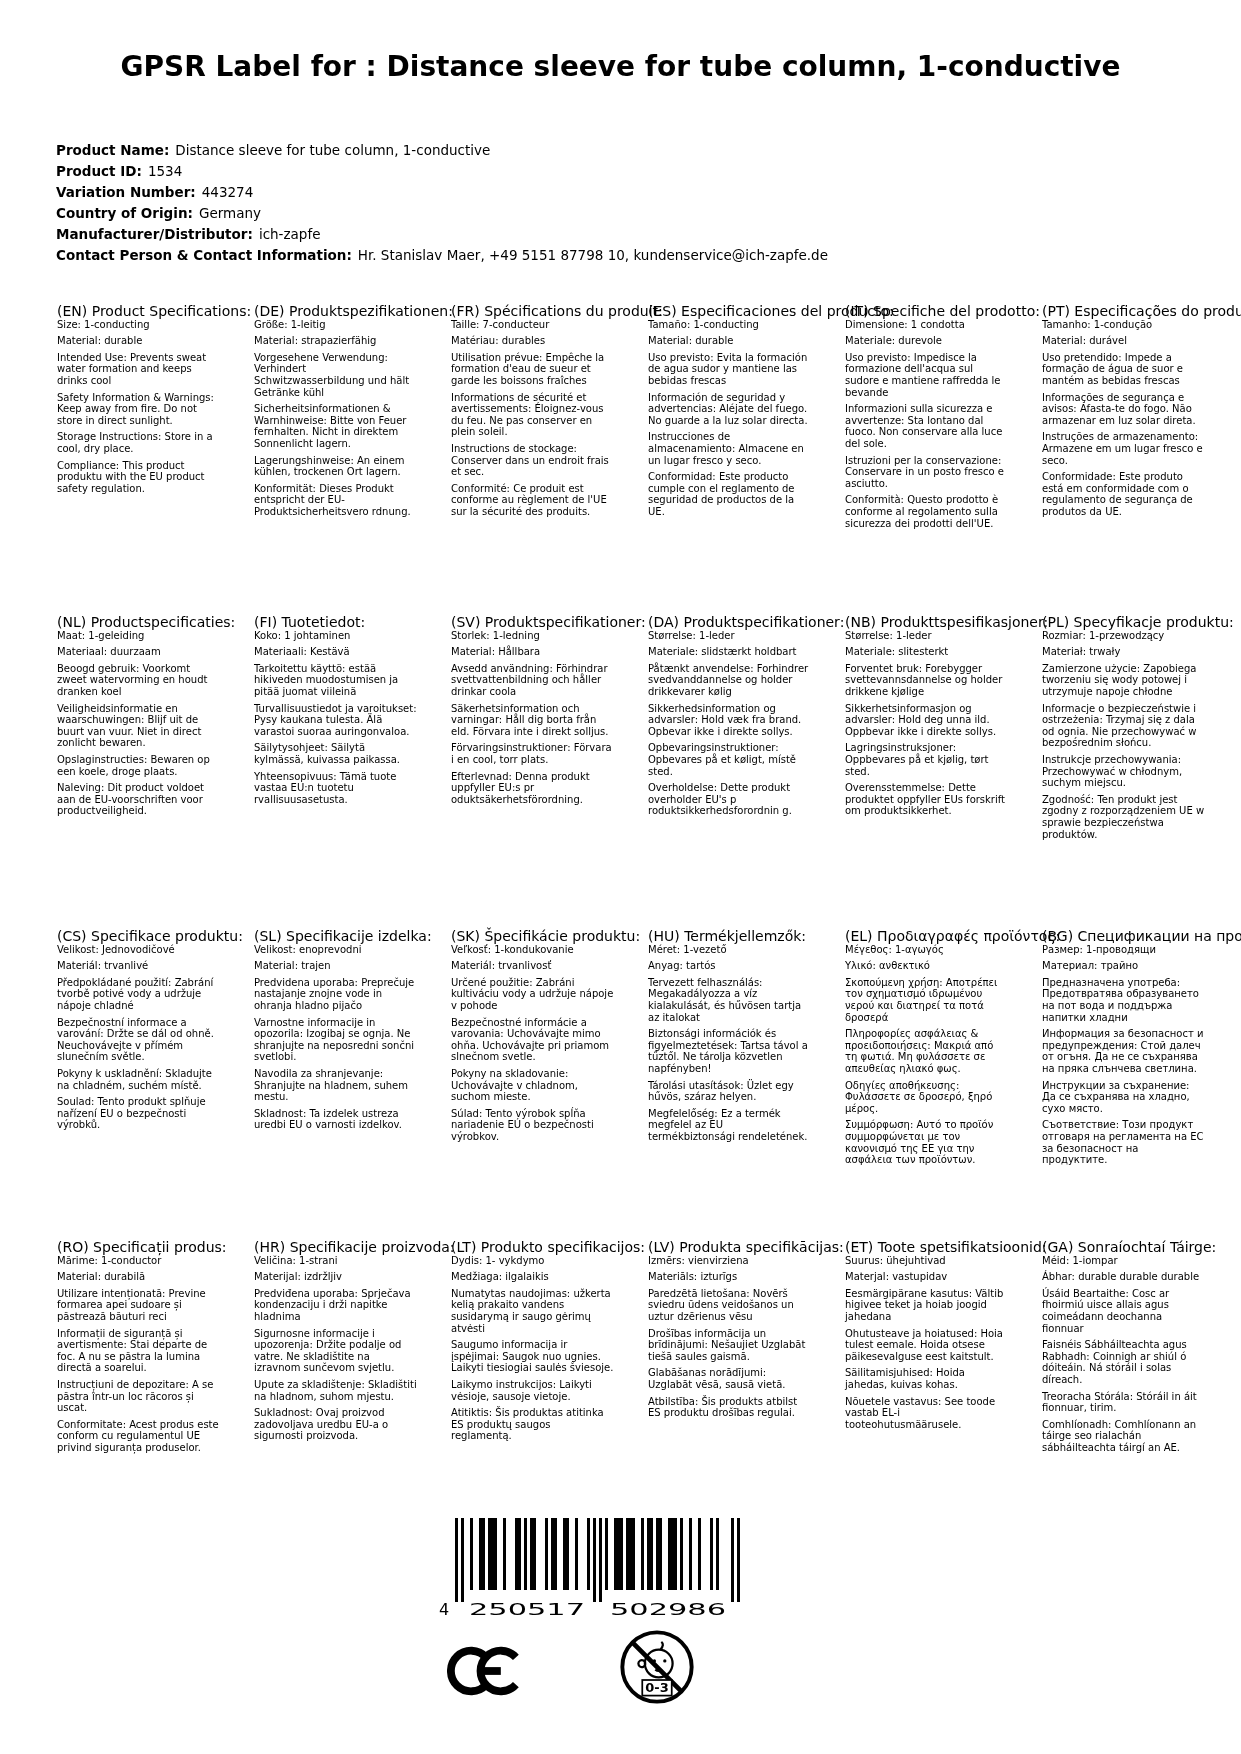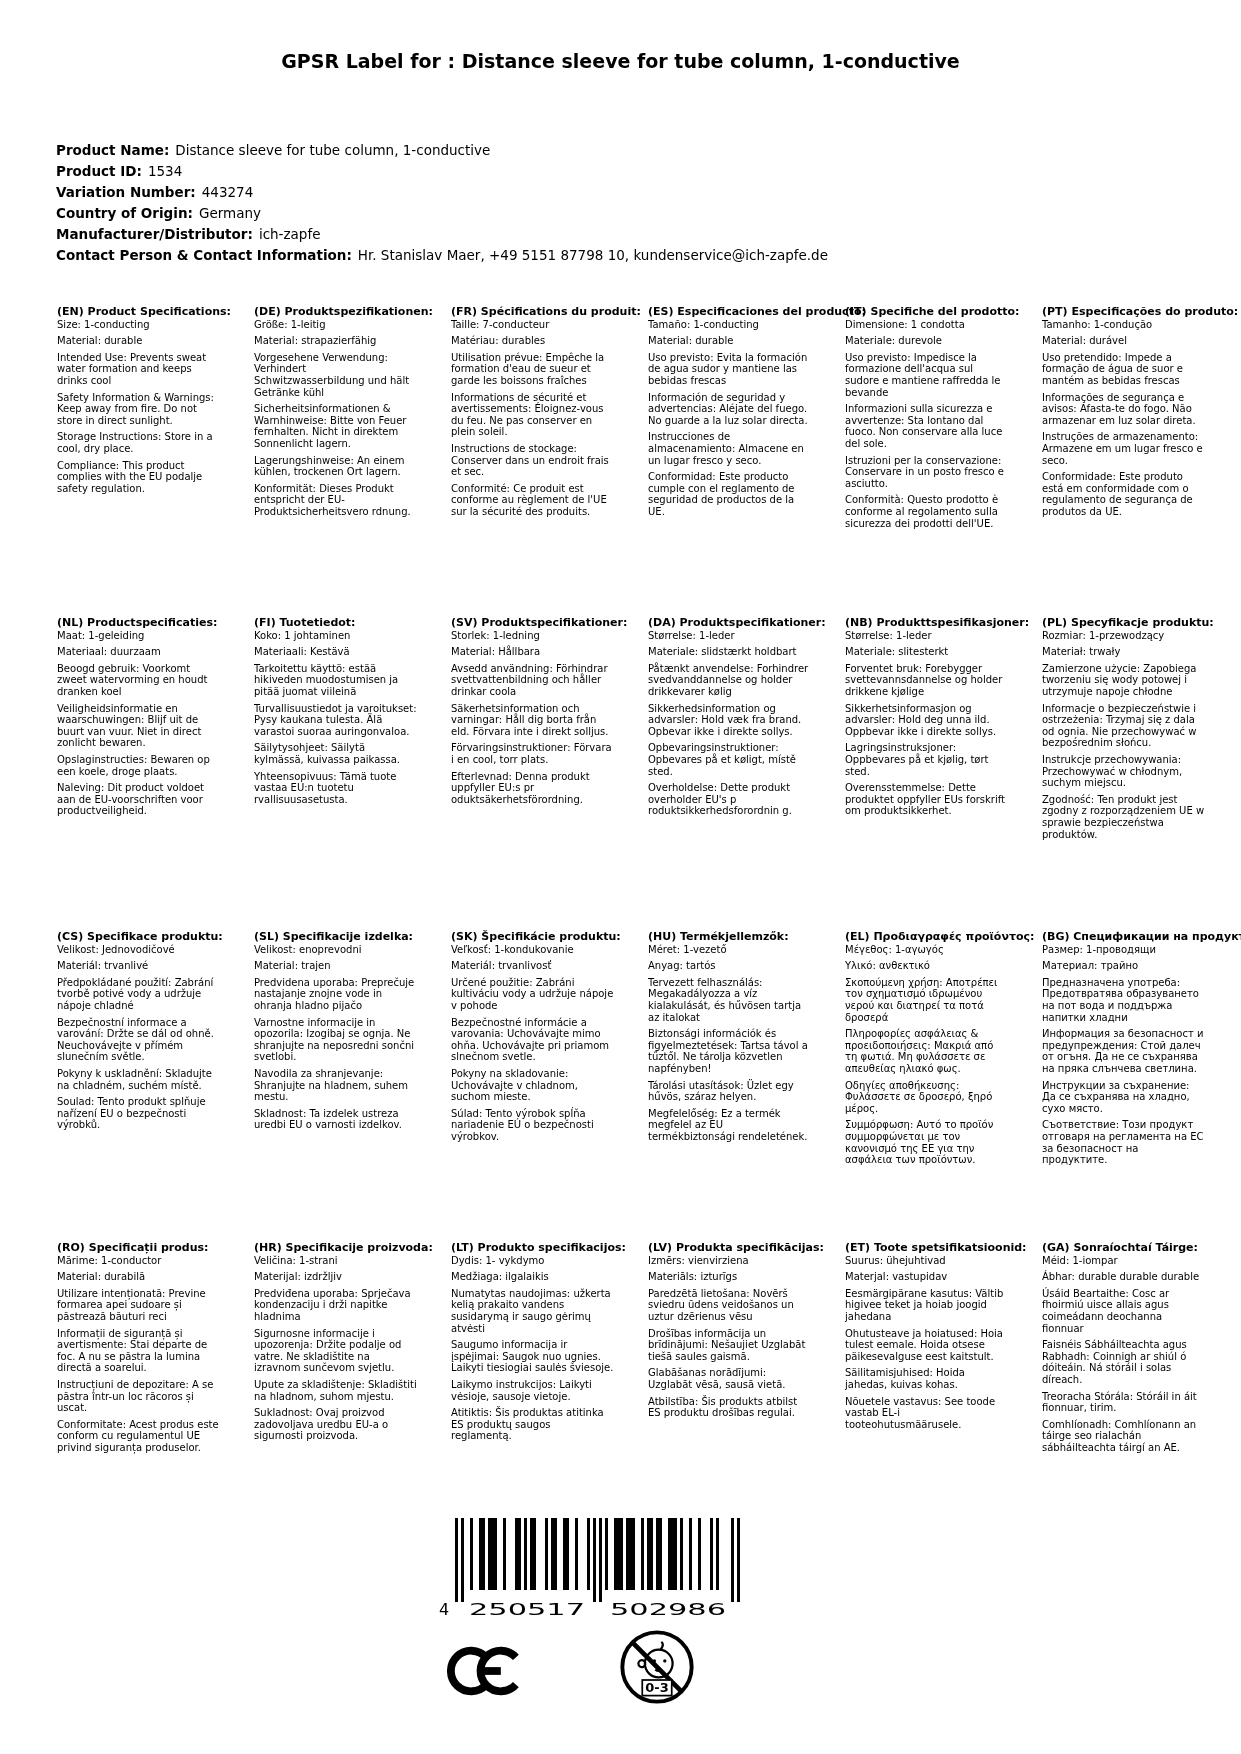--- a/index.html
+++ b/index.html
@@ -2,33 +2,33 @@
 <html><head>
 <meta charset="utf-8">
 <style>
   html,body { margin:0; padding:0; background:#ffffff; }
   .page {
     position:relative; width:1241px; height:1754px; background:#ffffff;
     font-family:"DejaVu Sans", sans-serif; color:#000; overflow:hidden;
   }
   .title {
     position:absolute; top:50px; left:0; width:100%;
-    text-align:center; font-size:19px; font-weight:bold; margin:0;
+    text-align:center; font-size:28px; font-weight:bold; margin:0;
   }
   .product-info { position:absolute; top:140px; left:56px; font-size:13.5px; line-height:21px; }
   .info-label { font-weight:bold; }
   .info-value { margin-left:6px;margin-top:28px; }
 
   .blocks-grid {
     position:absolute; top:306px; left:57px;
     display:grid; grid-template-columns:repeat(6,197px);
     grid-template-rows:311px 314px 311px auto;
   }
   .lang-block { width:163px; font-size:10px; line-height:11.6px; }
-  .block-header { font-weight:bold; font-size:11px; white-space:nowrap; margin:0 0 1px 0; }
+  .block-header { font-weight:normal; font-size:14px; white-space:nowrap; margin:0 0 1px 0; }
   .block-item { margin:0 0 5px 0; }
 
   .barcode-wrap { position:absolute; left:433px; top:1518px; }
   .bc-digit { font-family:"DejaVu Sans", sans-serif; font-size:16px; }
 
   .ce-mark { position:absolute; left:447px; top:1642px; }
   .age-mark { position:absolute; left:618px; top:1628px; }
   .age-label { font-family:"DejaVu Sans", sans-serif; font-weight:bold; font-size:15px; }
 </style>
 </head>
@@ -48,21 +48,21 @@
     </div>
 
   <div class="blocks-grid">
       <div class="lang-block">
         <div class="block-header">(EN) Product Specifications:</div>
         <p class="block-item">Size: 1-conducting</p>
         <p class="block-item">Material: durable</p>
         <p class="block-item">Intended Use: Prevents sweat water formation and keeps drinks cool</p>
         <p class="block-item">Safety Information &amp; Warnings: Keep away from fire. Do not store in direct sunlight.</p>
         <p class="block-item">Storage Instructions: Store in a cool, dry place.</p>
-        <p class="block-item">Compliance: This product complies with the EU podalje safety regulation.</p>
+        <p class="block-item">Compliance: This product produktu with the EU product safety regulation.</p>
       </div>
       <div class="lang-block">
         <div class="block-header">(DE) Produktspezifikationen:</div>
         <p class="block-item">Größe: 1-leitig</p>
         <p class="block-item">Material: strapazierfähig</p>
         <p class="block-item">Vorgesehene Verwendung: Verhindert Schwitzwasserbildung und hält Getränke kühl</p>
         <p class="block-item">Sicherheitsinformationen &amp; Warnhinweise: Bitte von Feuer fernhalten. Nicht in direktem Sonnenlicht lagern.</p>
         <p class="block-item">Lagerungshinweise: An einem kühlen, trockenen Ort lagern.</p>
         <p class="block-item">Konformität: Dieses Produkt entspricht der EU-Produktsicherheitsvero rdnung.</p>
       </div>

